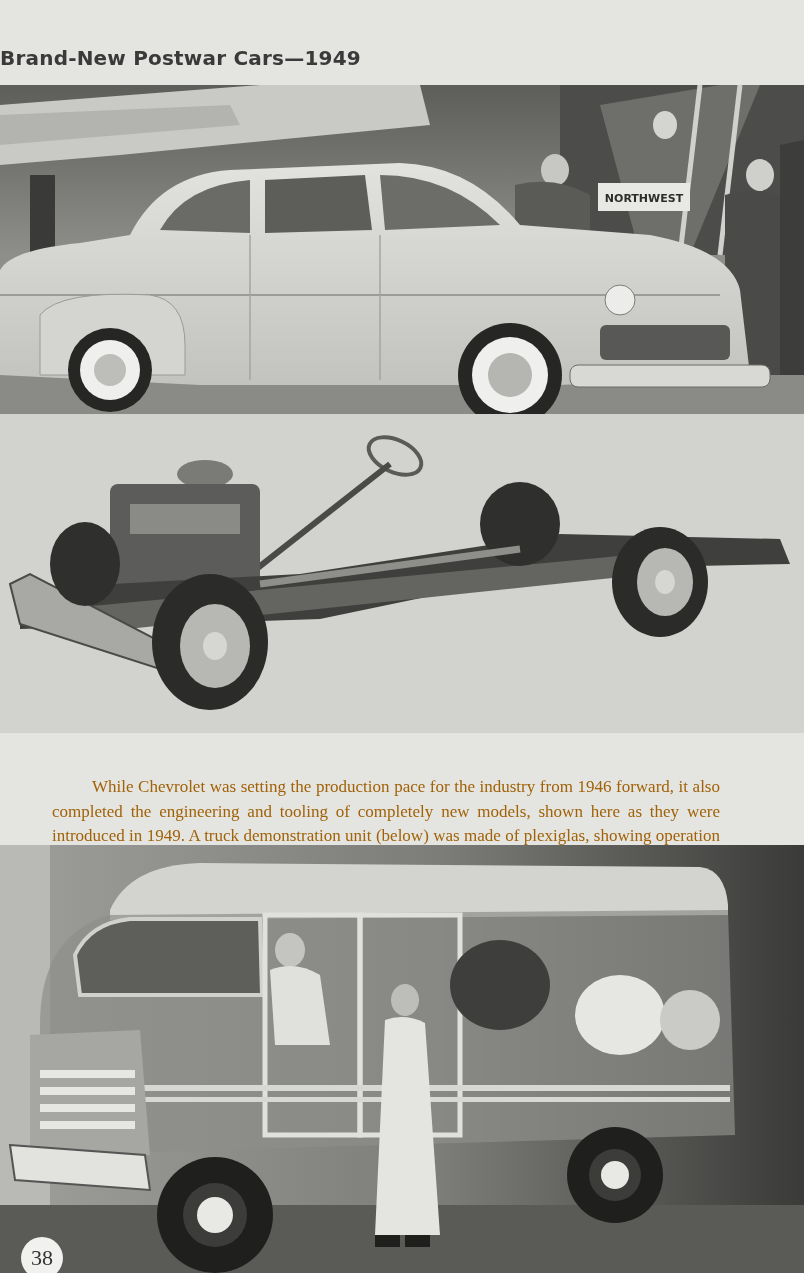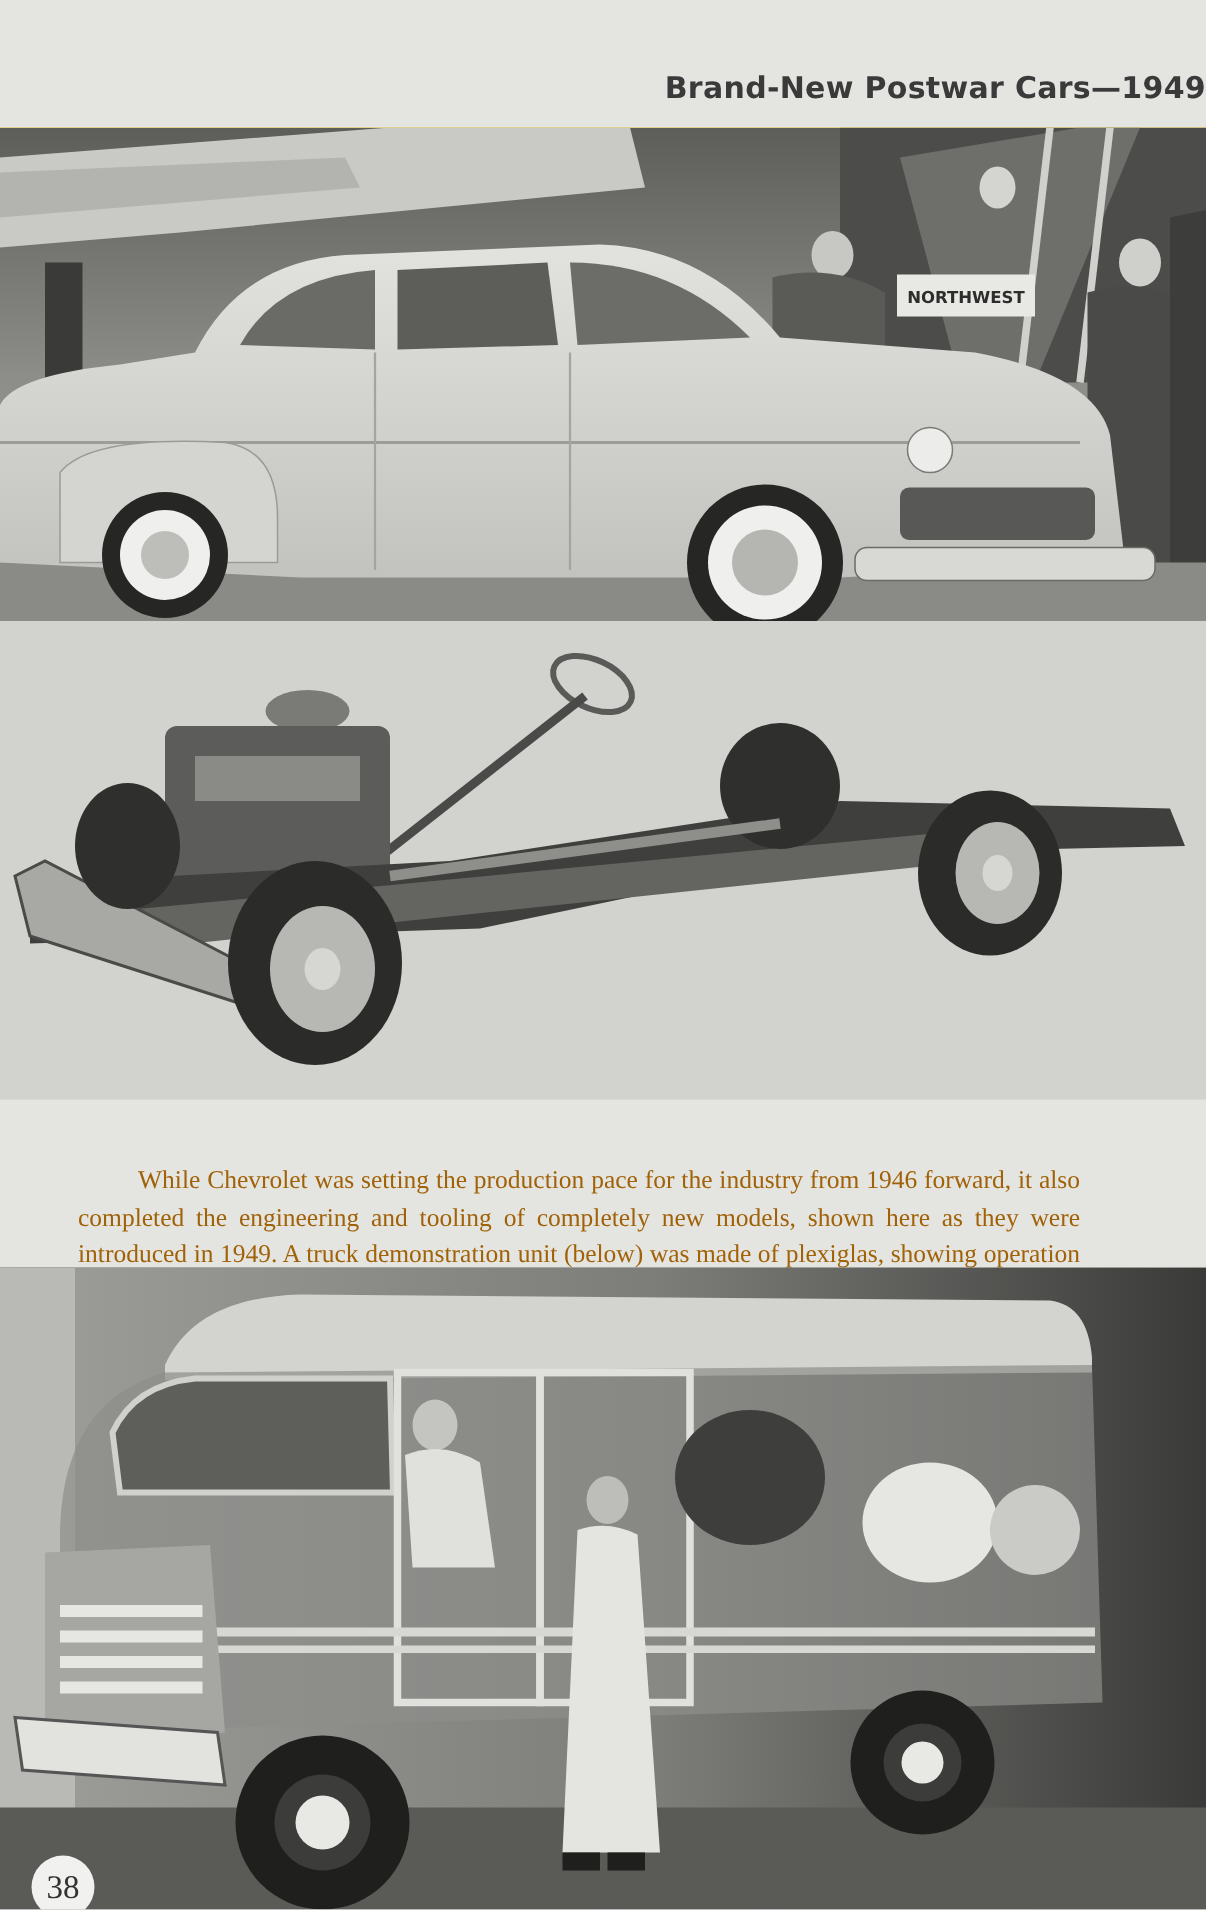--- a/index.html
+++ b/index.html
@@ -4,21 +4,21 @@
   <style>
     html, body { margin: 0; padding: 0; }
     body {
       width: 804px; height: 1273px; overflow: hidden;
       background: #e4e4e1;
       position: relative;
       font-family: "Liberation Serif", serif;
       color: #2b2b2b;
     }
     .page-title {
-      position: absolute; left: 0; top: 46px; width: 804px; text-align: right;
+      position: absolute; left: 0; top: 46px; width: 804px; text-align: left;
       font-family: "DejaVu Sans", sans-serif; font-weight: bold;
       font-size: 20px; color: #3a3a3a; letter-spacing: 0.2px;
     }
     .photo { position: absolute; left: 0; width: 804px; overflow: hidden; }
     .photo svg { display: block; }
     #photo-sedan { top: 85px; height: 329px; background: #fde047; }
     #photo-chassis { top: 414px; height: 319px; background: #cfcfcc; }
     #photo-truck { top: 845px; height: 428px; background: #6f6f6c; }
     .body-text {
       position: absolute; left: 52px; top: 740px; width: 668px;

